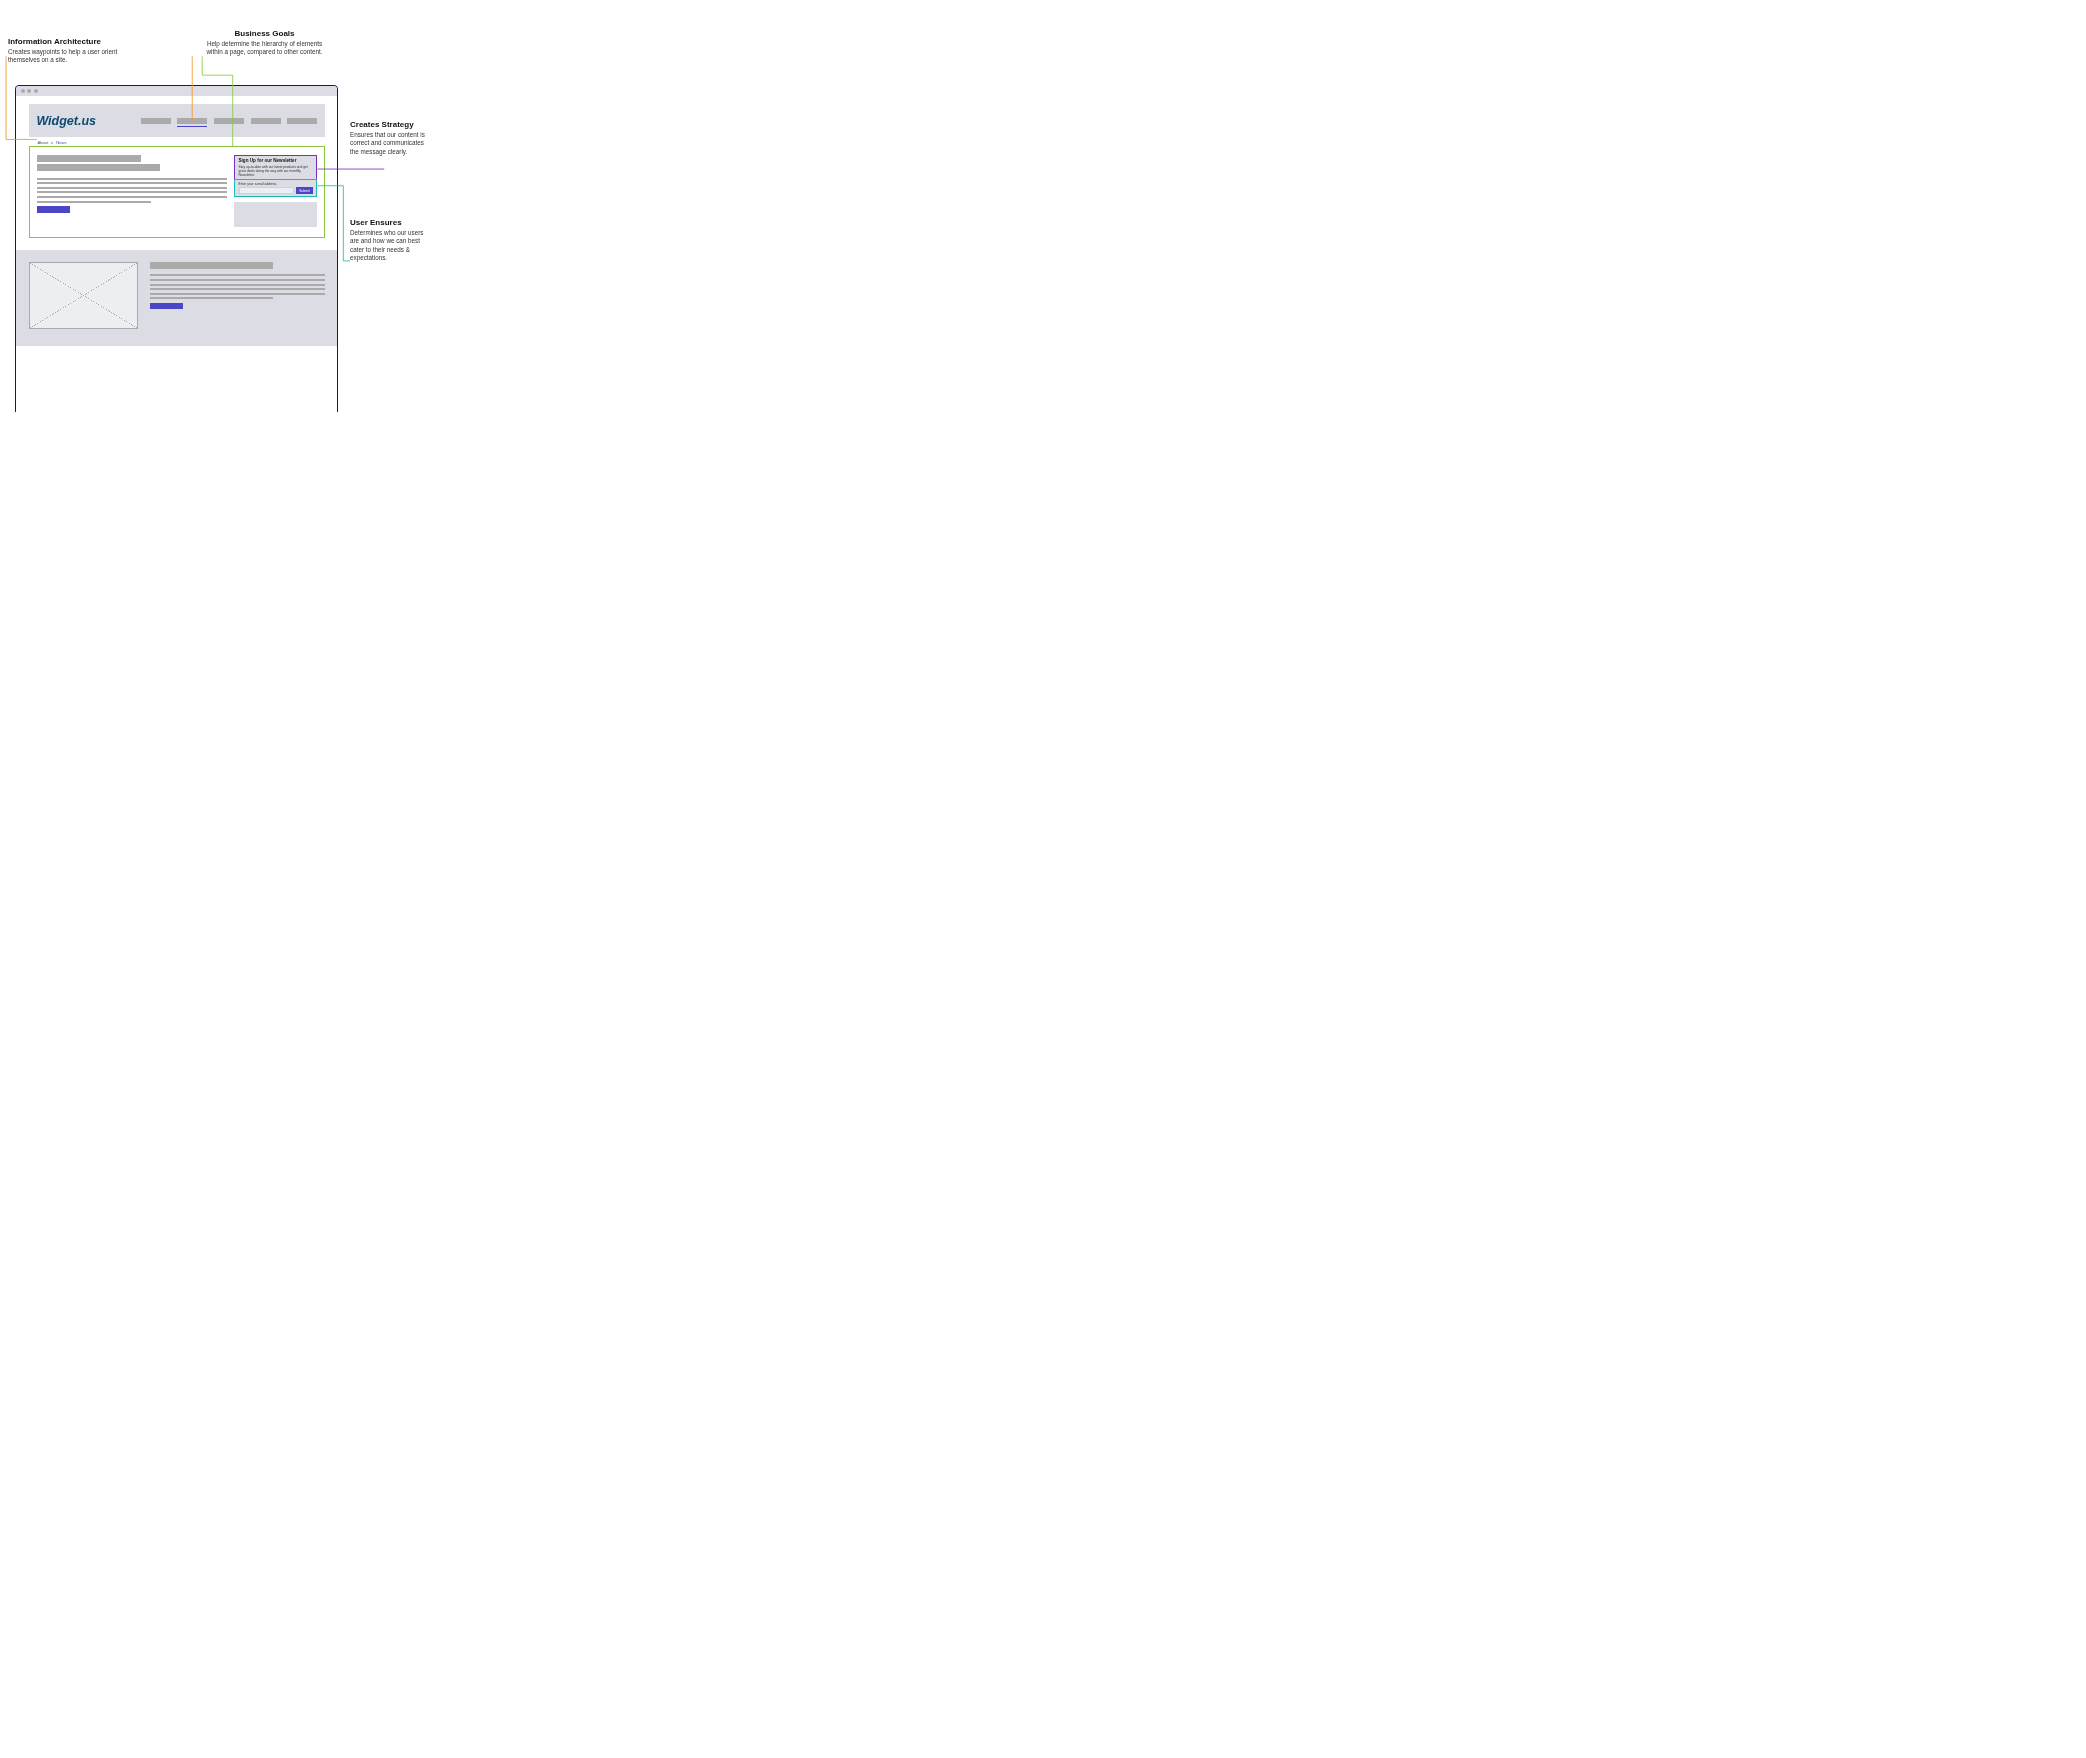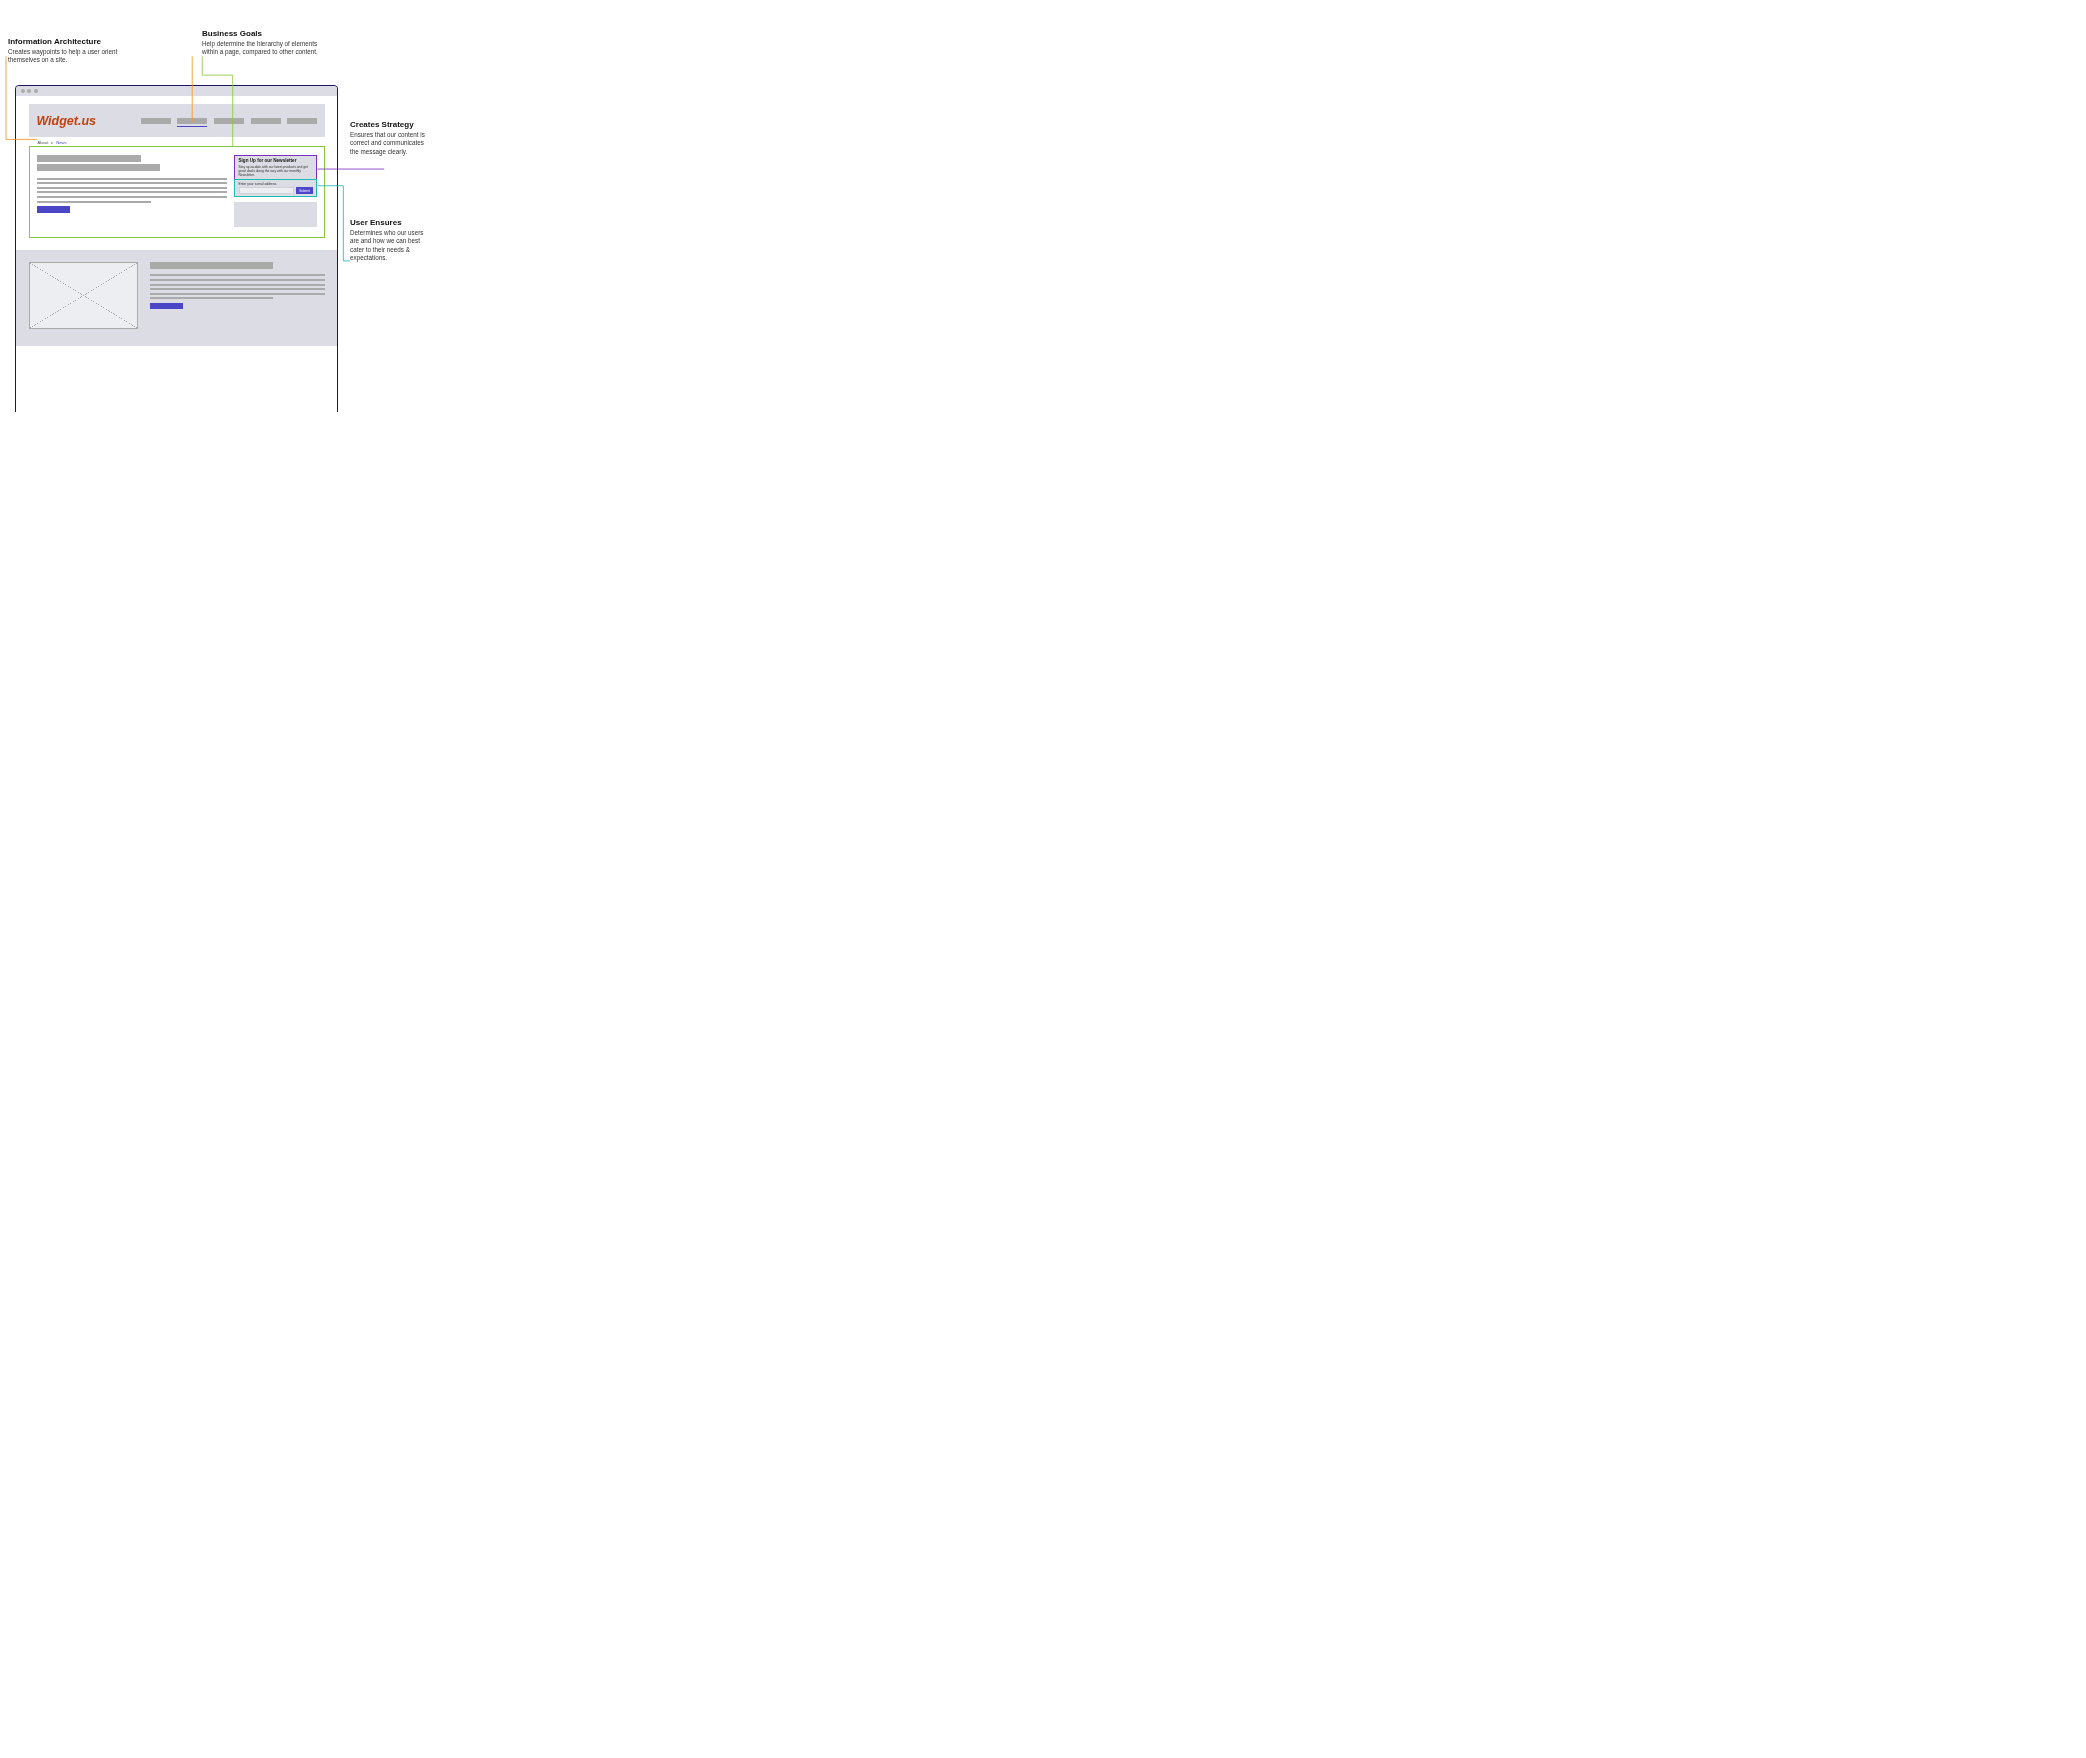--- a/index.html
+++ b/index.html
@@ -48,21 +48,21 @@
     margin: 8.3px 12.5px 0 12.5px;
     background: #dcdde4;
     height: 33px;
     display: flex;
     align-items: center;
     padding: 0 7.5px;
   }
   .logo {
     font-size: 12.5px;
     font-weight: 800;
-    color: #c2410c;
+    color: #0c4a6e;
     font-style: italic;
   }
   .nav { margin-left: auto; display: flex; gap: 6.7px; }
   .nav-item {
     width: 30px; height: 5.8px;
     background: #aaa;
     position: relative;
   }
   .nav-item.active::after {
     content:"";
@@ -147,21 +147,21 @@
     pointer-events:none;
   }
 </style>
 </head>
 <body>
 
 <div class="annotation" style="left:8px; top:29px; width:117px;margin-top:8px;">
   <h3>Information Architecture</h3>
   <p>Creates waypoints to help a user orient themselves on a site.</p>
 </div>
-<div class="annotation" style="left:202px; top:29px; width:129px;">
+<div class="annotation" style="left:202px; top:29px; width:129px;text-align:center;">
   <h3>Business Goals</h3>
   <p>Help determine the hierarchy of elements within a page, compared to other content.</p>
 </div>
 <div class="annotation" style="left:350px; top:120px; width:75px;">
   <h3>Creates Strategy</h3>
   <p>Ensures that our content is correct and communicates the message clearly.</p>
 </div>
 <div class="annotation" style="left:350px; top:218px; width:79px;">
   <h3>User Ensures</h3>
   <p>Determines who our users are and how we can best cater to their needs &amp; expectations.</p>

